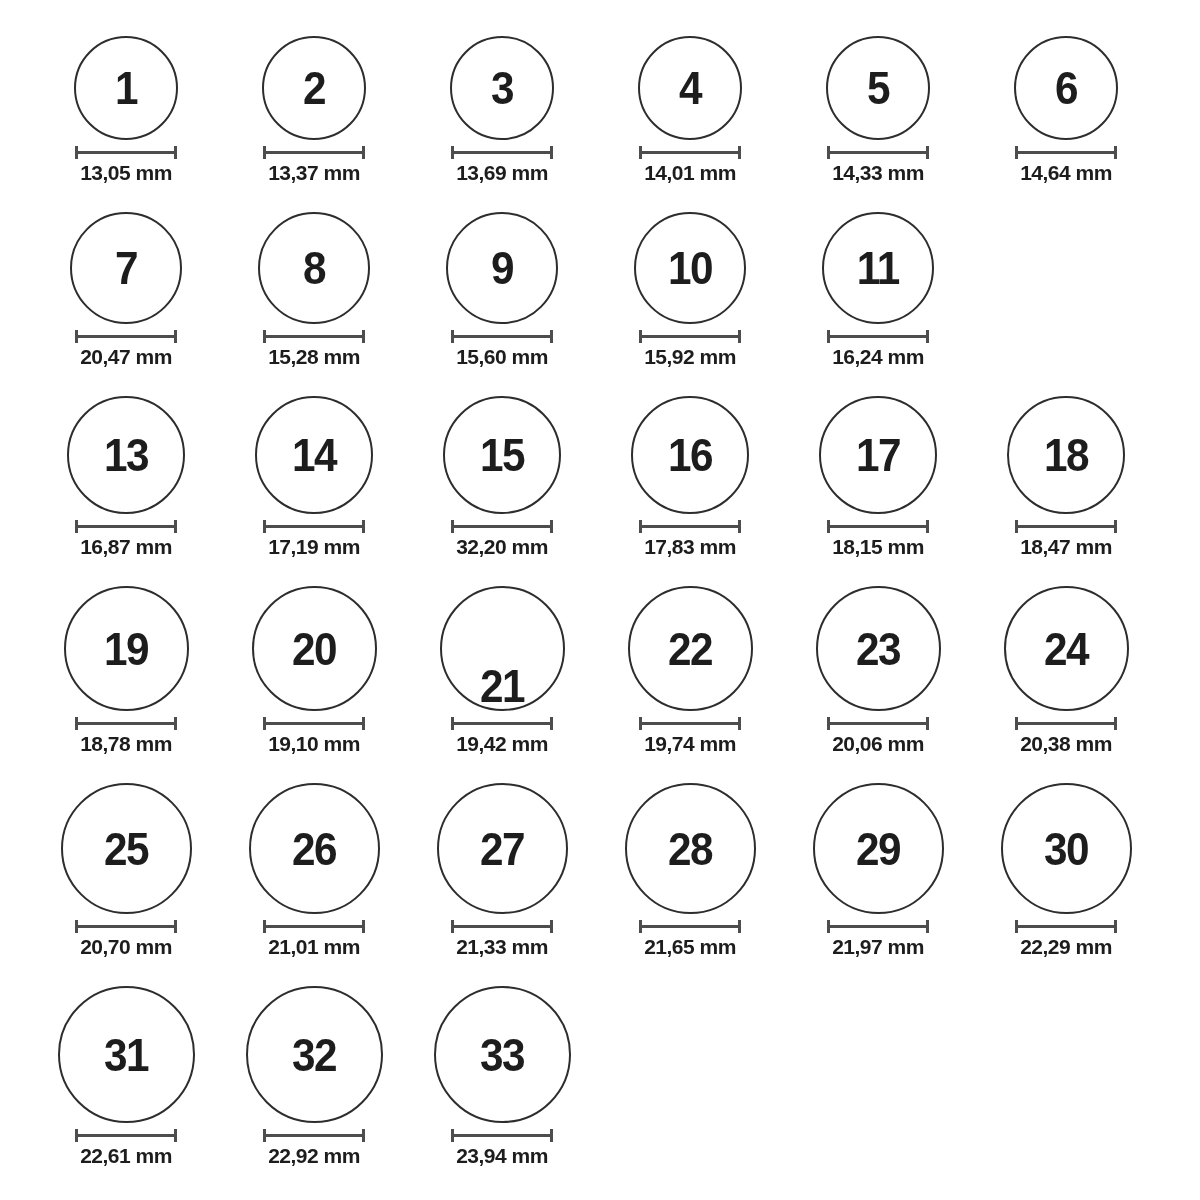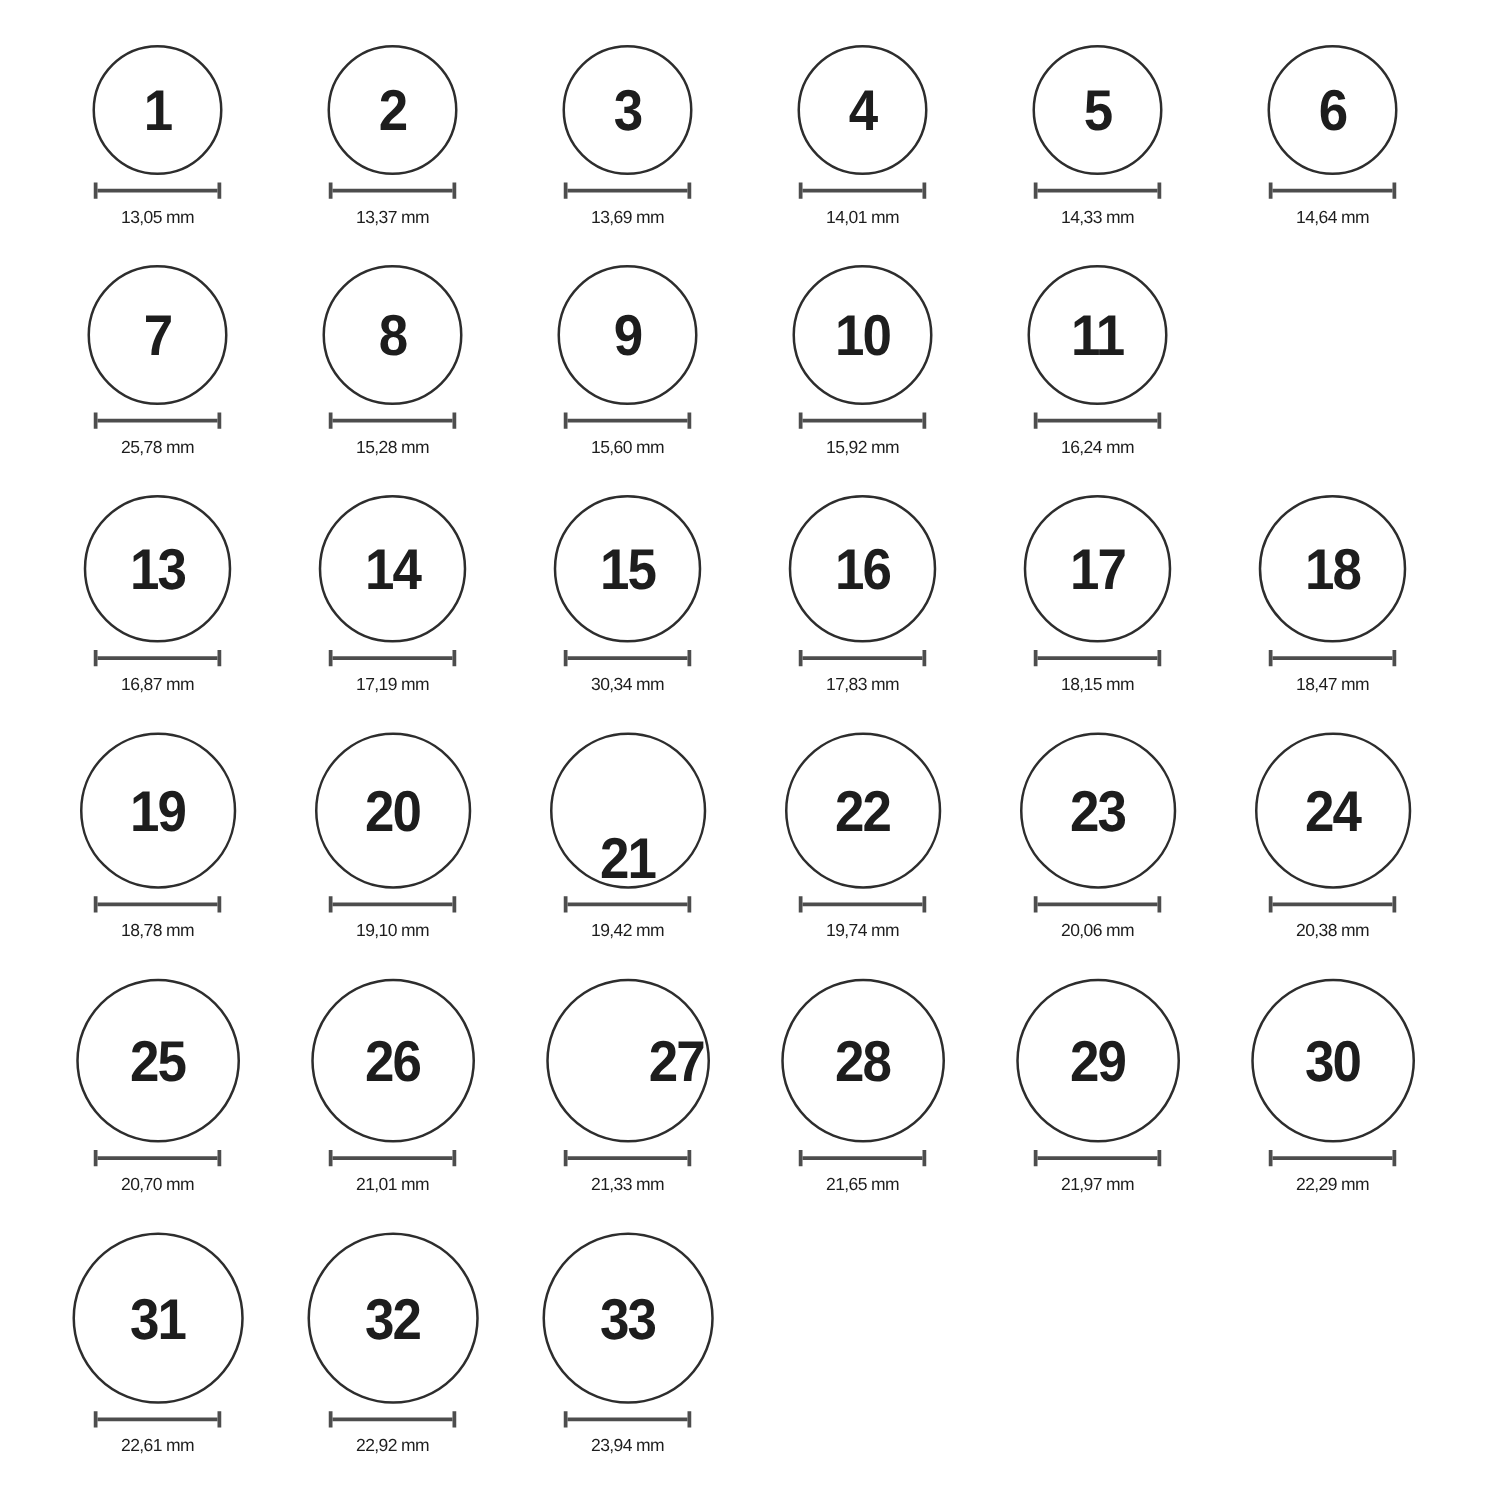--- a/index.html
+++ b/index.html
@@ -54,22 +54,22 @@
     box-sizing: border-box;
     width: 102px;
     height: 13px;
     margin-top: 6px;
     border-left: 3px solid var(--measure, #4d4d4d);
     border-right: 3px solid var(--measure, #4d4d4d);
     background: linear-gradient(var(--measure, #4d4d4d), var(--measure, #4d4d4d)) center / 100% 3px no-repeat;
   }
   .label {
     margin-top: 3px;
-    font-weight: normal;
-    font-size: 14px;
+    font-weight: bold;
+    font-size: 21px;
     line-height: 22px;
     color: var(--text, #1d1d1d);
     letter-spacing: -0.5px;
     white-space: nowrap;
   }
 </style>
 </head>
 <body>
 
 <div class="chart" id="chart-root">
@@ -121,21 +121,21 @@
     <div class="bar"></div>
     <div class="label">14,64 mm</div>
   </div>
 </div>
     <div class="row">
   <div class="cell">
     <div class="circle" style="width: 112px; height: 112px;">
       <span class="num">7</span>
     </div>
     <div class="bar"></div>
-    <div class="label">25,78 mm</div>
+    <div class="label">20,47 mm</div>
   </div>
 
   <div class="cell">
     <div class="circle" style="width: 112px; height: 112px;">
       <span class="num">8</span>
     </div>
     <div class="bar"></div>
     <div class="label">15,28 mm</div>
   </div>
 
@@ -179,21 +179,21 @@
     </div>
     <div class="bar"></div>
     <div class="label">17,19 mm</div>
   </div>
 
   <div class="cell">
     <div class="circle" style="width: 118px; height: 118px;">
       <span class="num">15</span>
     </div>
     <div class="bar"></div>
-    <div class="label">30,34 mm</div>
+    <div class="label">32,20 mm</div>
   </div>
 
   <div class="cell">
     <div class="circle" style="width: 118px; height: 118px;">
       <span class="num">16</span>
     </div>
     <div class="bar"></div>
     <div class="label">17,83 mm</div>
   </div>
 
@@ -273,21 +273,21 @@
 
   <div class="cell">
     <div class="circle" style="width: 131px; height: 131px;">
       <span class="num">26</span>
     </div>
     <div class="bar"></div>
     <div class="label">21,01 mm</div>
   </div>
 
   <div class="cell">
-    <div class="circle" style="width: 131px; height: 131px; justify-content: flex-end;">
+    <div class="circle" style="width: 131px; height: 131px;">
       <span class="num">27</span>
     </div>
     <div class="bar"></div>
     <div class="label">21,33 mm</div>
   </div>
 
   <div class="cell">
     <div class="circle" style="width: 131px; height: 131px;">
       <span class="num">28</span>
     </div>

